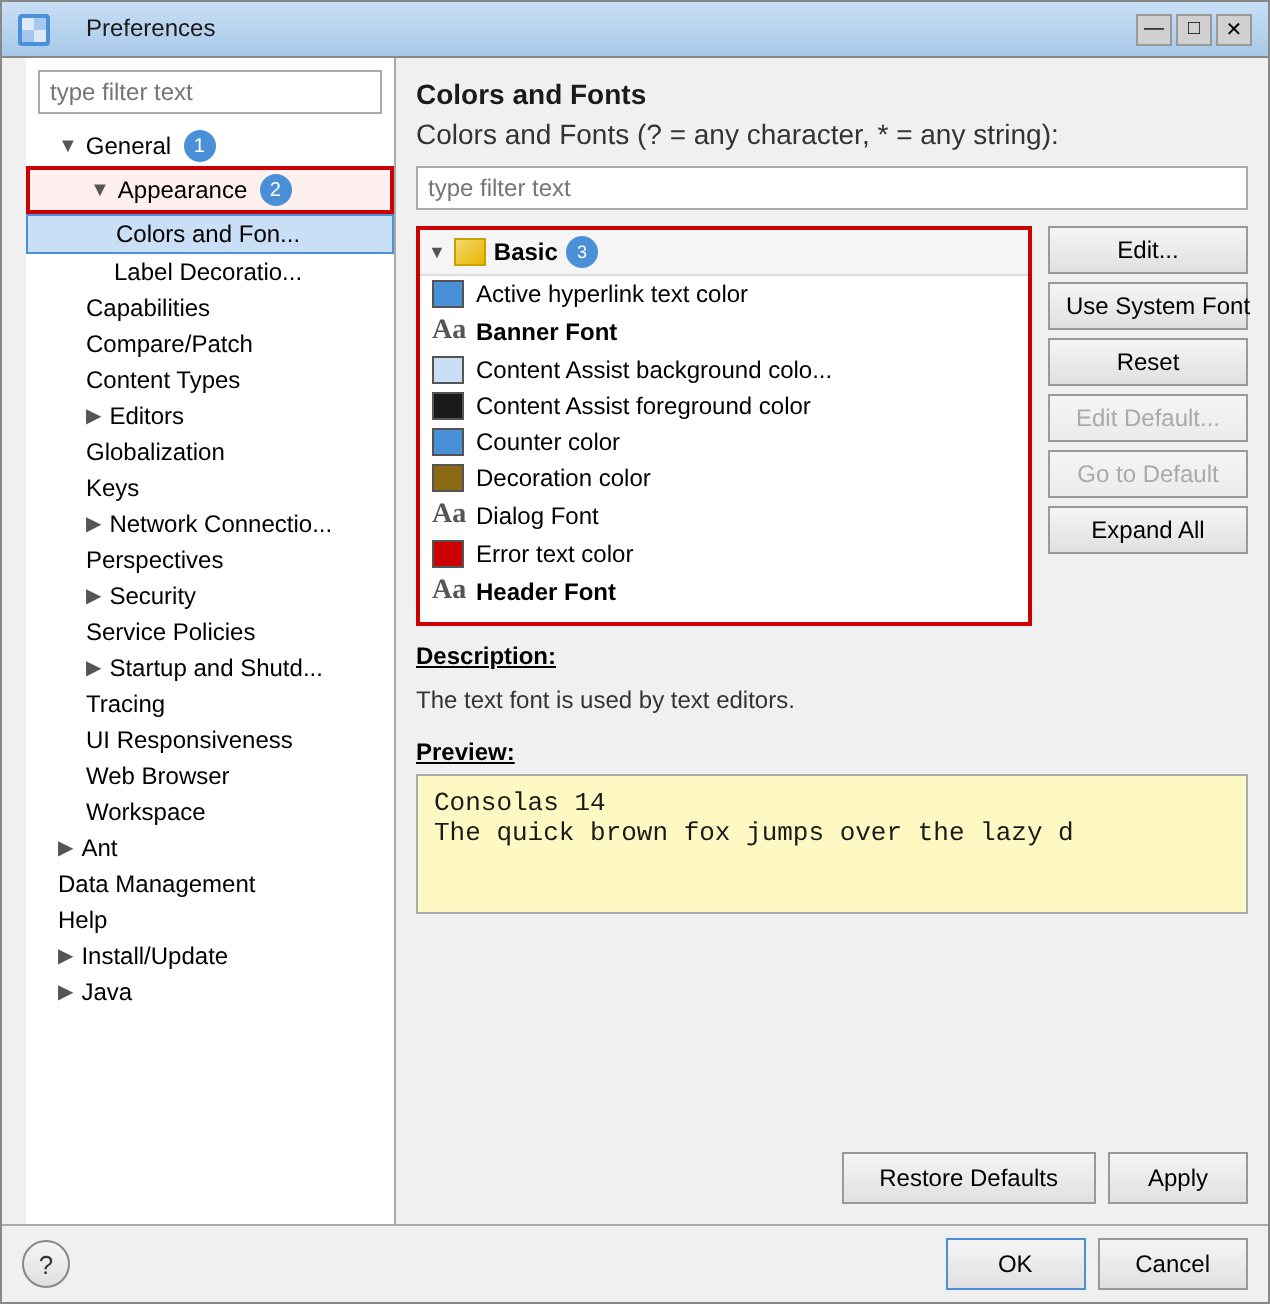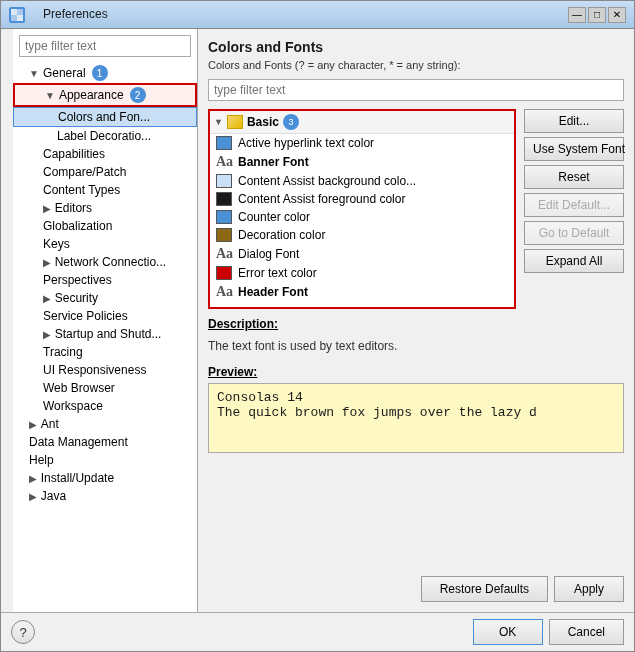--- a/index.html
+++ b/index.html
@@ -106,21 +106,21 @@
     }
 
     .panel-title {
       font-size: 14px;
       font-weight: bold;
       color: #1a1a1a;
       margin-bottom: 4px;
     }
 
     .panel-subtitle {
-      font-size: 11px;
+      font-size: 14px;
       color: #333;
       margin-bottom: 8px;
     }
 
     .color-filter-input {
       width: 100%;
       padding: 3px 5px;
       border: 1px solid #aaa;
       font-size: 12px;
       color: #888;

